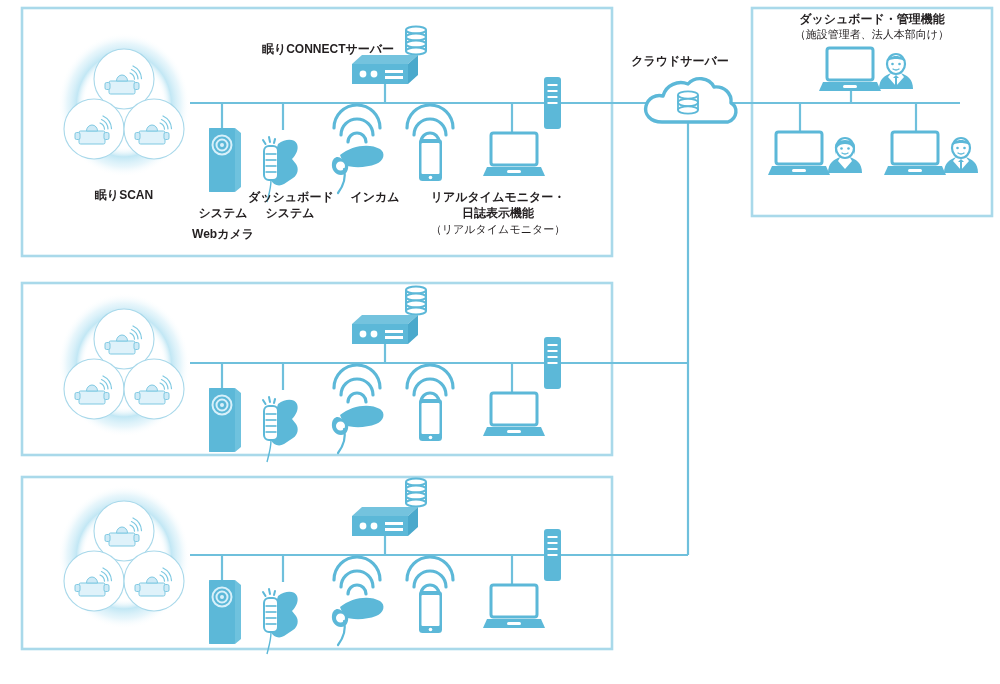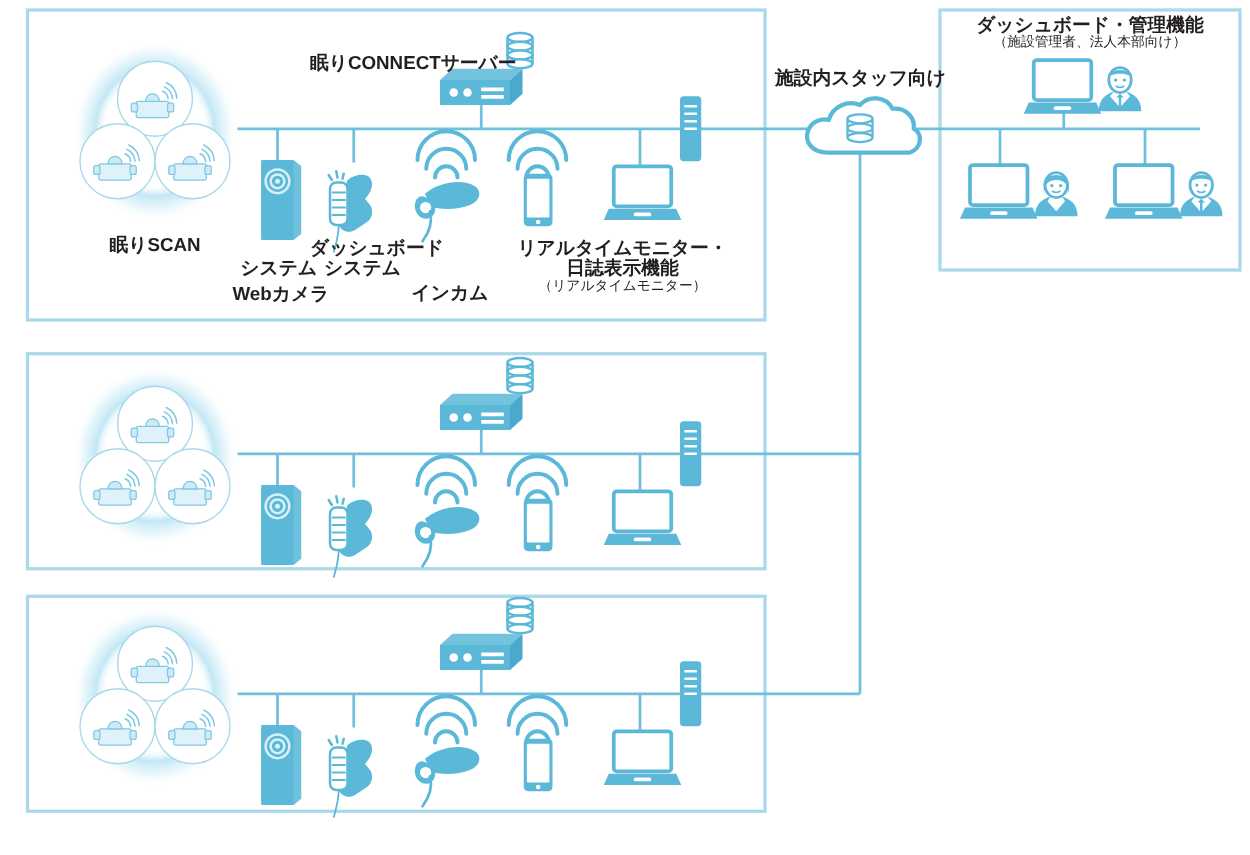--- a/index.html
+++ b/index.html
@@ -1,21 +1,21 @@
 <!DOCTYPE html>
 <html><head>
 <meta charset="utf-8">
 <style>
   html,body{margin:0;padding:0;background:#ffffff;}
   body{font-family:"Liberation Sans","DejaVu Sans",sans-serif;}
   #stage{position:relative;width:1000px;height:684px;background:#fff;overflow:hidden;}
   svg.diagram{position:absolute;left:0;top:0;width:1000px;height:684px;}
   .lbl{position:absolute;color:#231f20;text-align:center;line-height:1.25;white-space:nowrap;}
   .lbl.b{font-weight:bold;}
-  .f11{font-size:15px;}
+  .f11{font-size:12px;}
   .f9{font-size:11px;}
 </style>
 </head>
 <body>
 
 <div id="stage">
 
   <svg class="diagram" viewBox="0 0 1000 684">
     <defs>
       <radialGradient id="glowGrad" cx="50%" cy="50%" r="50%">
@@ -271,24 +271,24 @@
   <div class="lbl b f11" style="left:60px;top:188px;width:128px;">眠りSCAN</div>
 
   <div class="lbl b f11" style="left:248px;top:42px;width:160px;text-align:center;">眠りCONNECTサーバー</div>
 
   <div class="lbl b f11" style="left:186px;top:190px;width:74px;margin-top:37px;">Webカメラ</div>
   <div class="lbl b f11" style="left:186px;top:206px;width:74px;">システム</div>
 
   <div class="lbl b f11" style="left:248px;top:190px;width:84px;">ダッシュボード</div>
   <div class="lbl b f11" style="left:248px;top:206px;width:84px;">システム</div>
 
-  <div class="lbl b f11" style="left:327px;top:190px;width:66px;margin-top:36px;">インカム</div>
+  <div class="lbl b f11" style="left:342px;top:190px;width:66px;">インカム</div>
 
   <div class="lbl b f11" style="left:398px;top:190px;width:200px;">リアルタイムモニター・</div>
   <div class="lbl b f11" style="left:398px;top:206px;width:200px;">日誌表示機能</div>
   <div class="lbl f9" style="left:398px;top:223px;width:200px;">（リアルタイムモニター）</div>
 
-  <div class="lbl b f11" style="left:620px;top:54px;width:120px;">施設内スタッフ向け</div>
+  <div class="lbl b f11" style="left:620px;top:54px;width:120px;">クラウドサーバー</div>
 
   <div class="lbl b f11" style="left:762px;top:12px;width:220px;">ダッシュボード・管理機能</div>
   <div class="lbl f9" style="left:762px;top:28px;width:220px;">（施設管理者、法人本部向け）</div>
 
 </div>
 
 </body></html>

